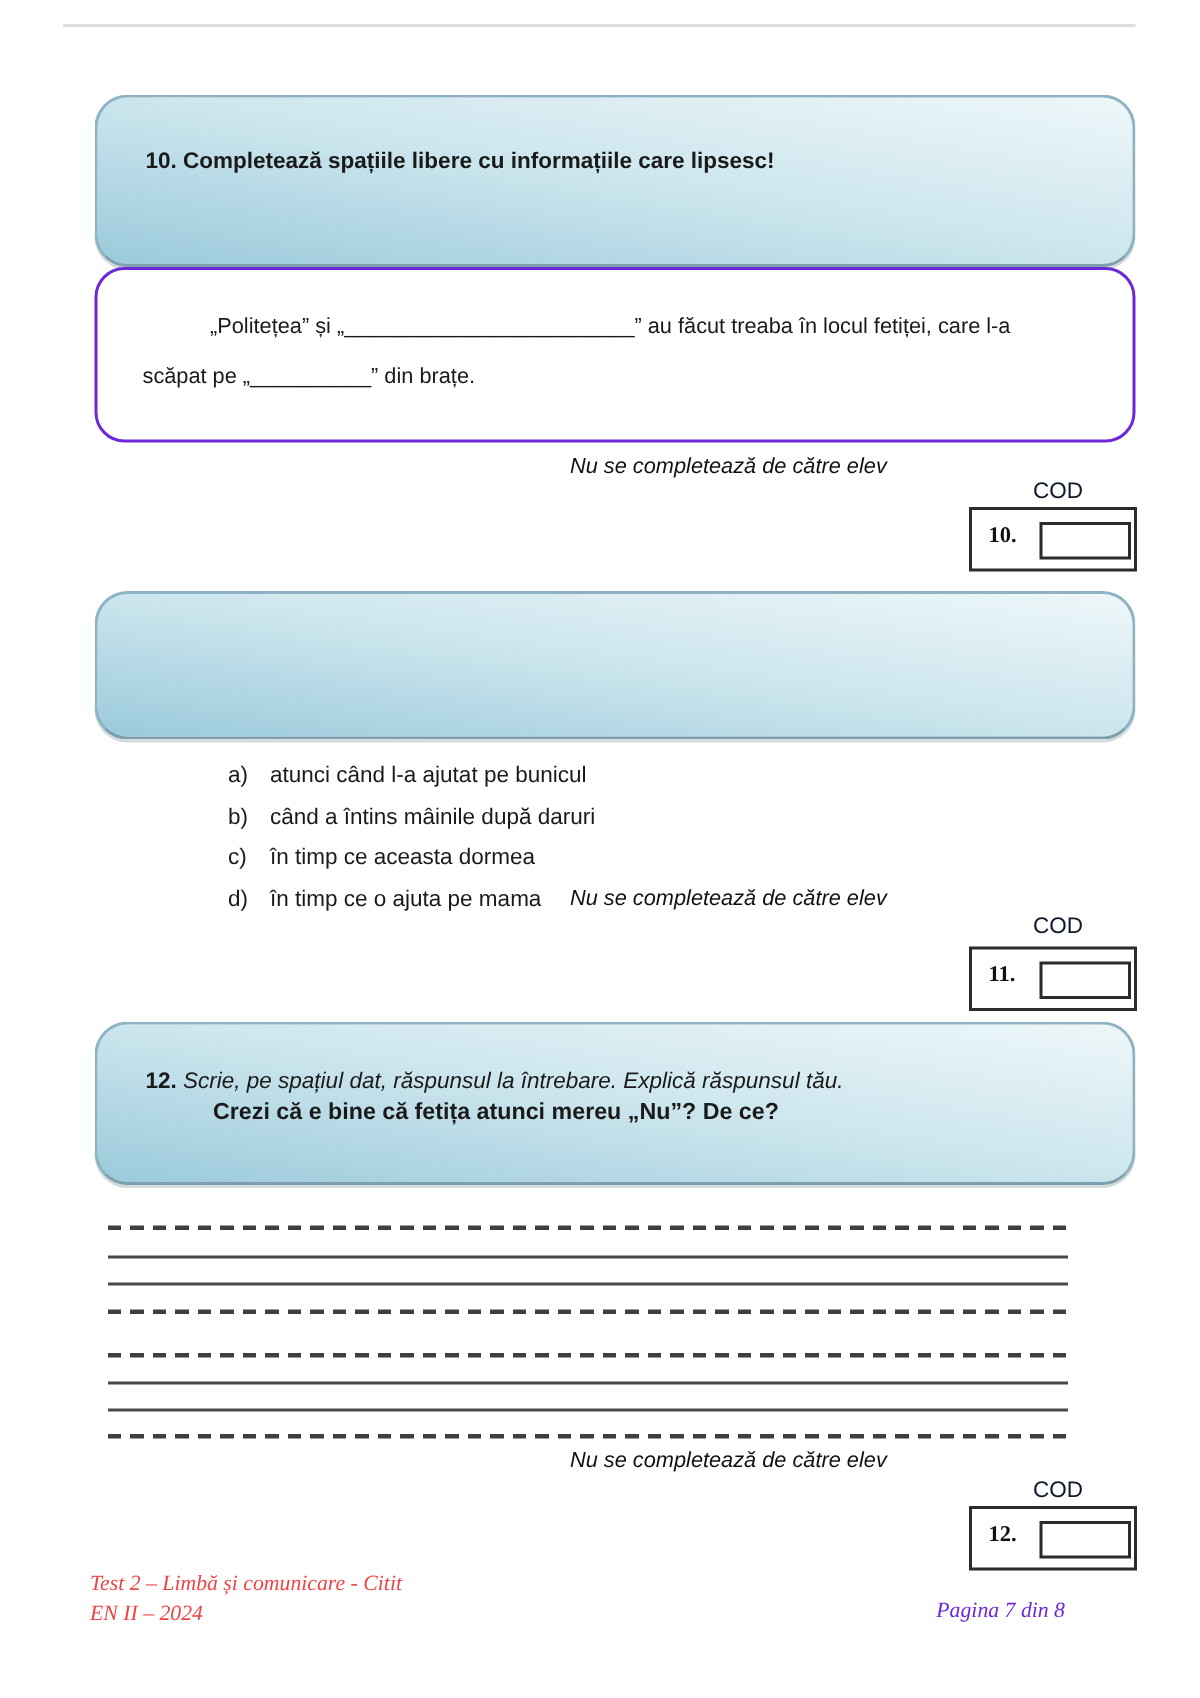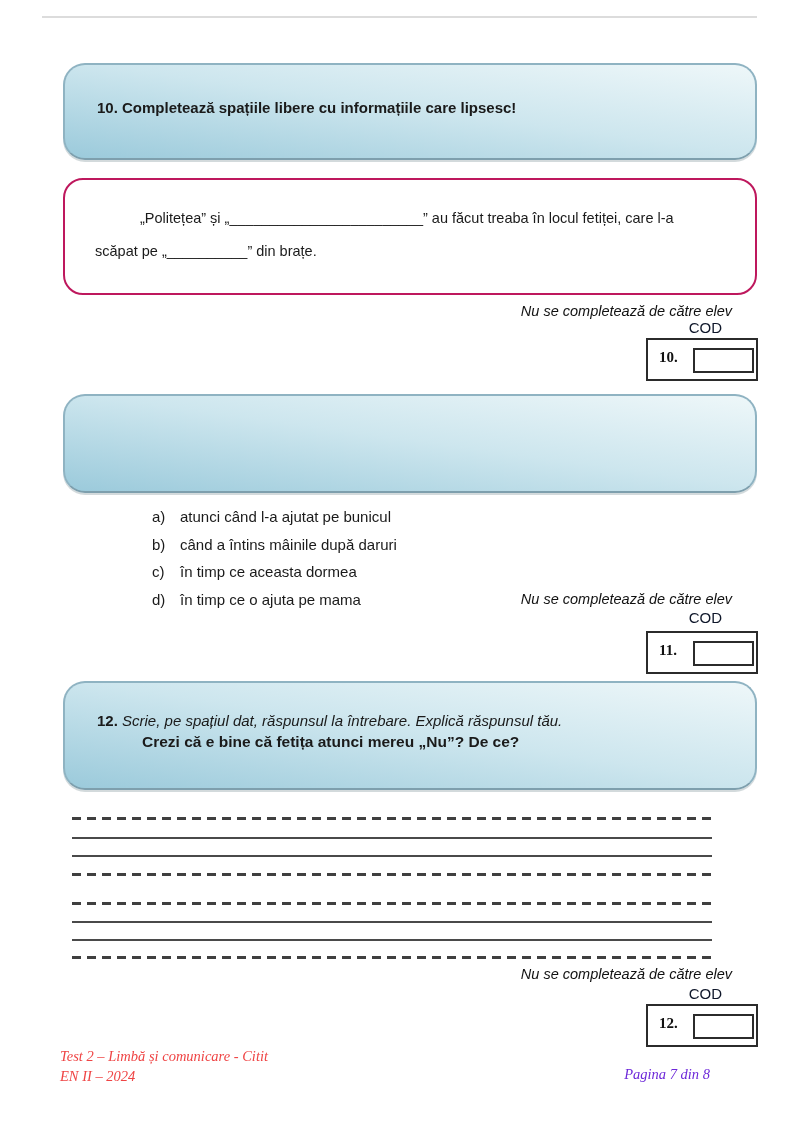--- a/index.html
+++ b/index.html
@@ -24,21 +24,21 @@
   .banner {
     position: absolute;
     left: 63px;
     width: 694px;
     border: 2px solid #8fb3c2;
     border-bottom-color: #7e9fad;
     border-radius: 22px;
     background: linear-gradient(to bottom left, #eef7f9 0%, #cde6ee 48%, #9bcadb 100%);
     box-shadow: 0 2px 0 rgba(130,150,155,0.35);
   }
-  .banner-10 { top: 63px;  height: 97px;  }
+  .banner-10 { top: 63px;  height: 115px;  }
   .banner-11 { top: 394px; height: 99px;  }
   .banner-12 { top: 681px; height: 109px; }
   .banner .line1 {
     padding: 0 20px 0 32px;
     font-size: 15px;
     line-height: 20px;
     white-space: nowrap;
   }
   .banner-10 .line1 { padding-top: 33px; font-weight: bold; }
   .banner-11 .line1 { padding-top: 26px; }
@@ -50,36 +50,36 @@
     font-size: 15.5px;
     font-weight: bold;
     line-height: 22px;
     white-space: nowrap;
   }
   
   .answer-box {
     position: absolute;
     left: 63px; top: 178px;
     width: 694px; height: 117px;
-    border: 2px solid #be185d;
+    border: 2px solid #6d28d9;
     border-radius: 20px;
     background: #fff;
   }
   .answer-box .p-line {
     font-size: 14.5px;
     line-height: 33px;
     white-space: nowrap;
     padding-left: 30px;
   }
   .answer-box .p-line.first { padding-top: 22px; text-indent: 45px; }
   
   .no-fill-note {
     position: absolute;
-    left: 400px; width: 332px;
-    text-align: right;
+    left: 380px; width: 332px;
+    text-align: left;
     font-style: italic;
     font-size: 14.5px;
     color: #111;
   }
   .note-1 { top: 303px; }
   .note-2 { top: 591px; }
   .note-3 { top: 966px; }
   .cod-caption {
     position: absolute;
     left: 610px; width: 112px;

